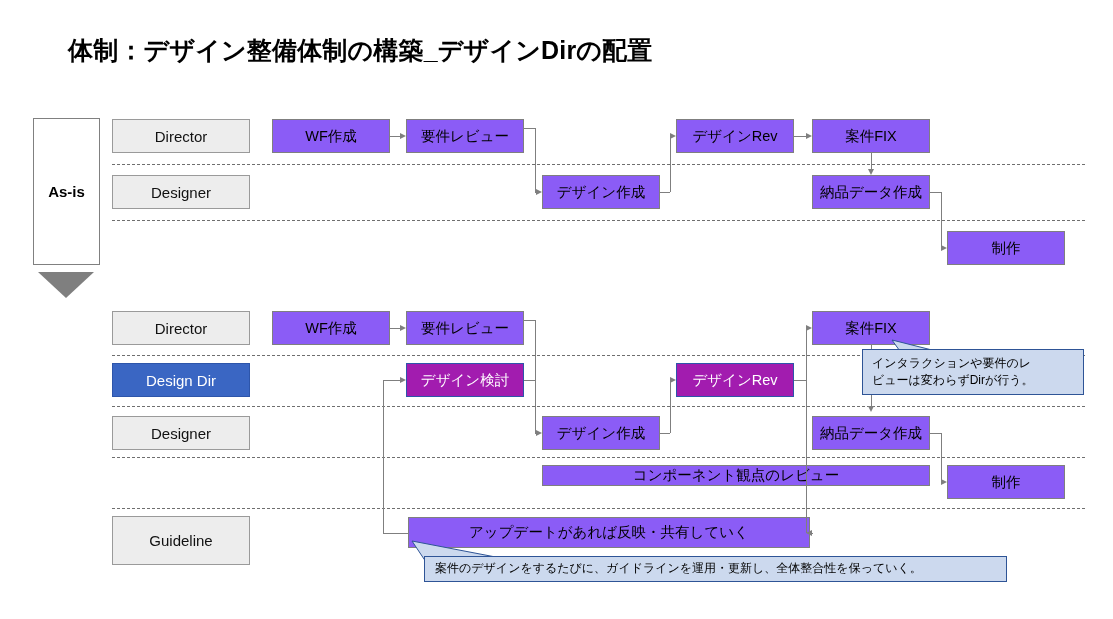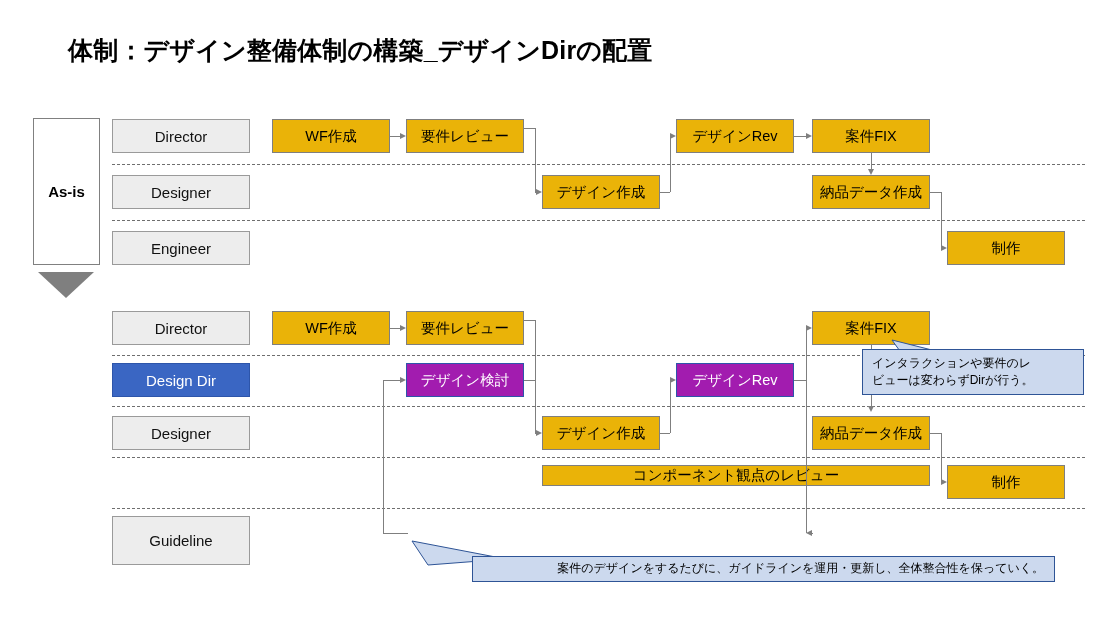--- a/index.html
+++ b/index.html
@@ -62,21 +62,21 @@
   }
   .role-box.accent {
     background: #3a66c3;
     border-color: #2d55aa;
     color: #ffffff;
   }
 
   
   .step {
     border: 1px solid #7f7f7f;
-    background: #eab308;
+    background: #8b5cf6;
     display: flex;
     align-items: center;
     justify-content: center;
     font-size: 14.5px;
     color: #000;
     white-space: nowrap;
   }
   .step.accent {
     background: #a21caf;
     border-color: #2d55aa;
@@ -119,24 +119,23 @@
     background: #ccd9ee;
     font-size: 12px;
     color: #000;
     line-height: 1.45;
     padding: 5px 9px;
     box-sizing: border-box;
   }
   .callout.single {
     display: flex;
     align-items: center;
-    justify-content: flex-end;
+    justify-content: flex-start;
     white-space: nowrap;
     padding: 2px 10px;
-    margin-left: 48px;
   }
   .callout-tail { overflow: visible; }
 </style>
 </head>
 <body>
 
 <div id="canvas">
 
   <div class="abs title">体制：デザイン整備体制の構築_デザインDirの配置</div>
 
@@ -145,23 +144,20 @@
   </div>
 
   <div class="abs down-arrow" style="left:38px; top:272px;"></div>
 
   <div class="abs role-box" style="left:112px; top:119px; width:138px; height:34px;">
     <span>Director</span>
   </div>
   <div class="abs role-box" style="left:112px; top:175px; width:138px; height:34px;">
     <span>Designer</span>
   </div>
-  <div class="abs role-box" style="left:112px; top:231px; width:138px; height:34px;">
-    <span>Engineer</span>
-  </div>
 
   <div class="abs lane-divider" style="left:112px; top:164px; width:973px;"></div>
   <div class="abs lane-divider" style="left:112px; top:220px; width:973px;"></div>
 
   <div class="abs step" style="left:272px; top:119px; width:118px; height:34px;">
     <span>WF作成</span>
   </div>
   <div class="abs step" style="left:406px; top:119px; width:118px; height:34px;">
     <span>要件レビュー</span>
   </div>
@@ -250,20 +246,23 @@
     <span>納品データ作成</span>
   </div>
 
   <div class="abs step" style="left:542px; top:465px; width:388px; height:21px;">
     <span>コンポーネント観点のレビュー</span>
   </div>
   <div class="abs step" style="left:947px; top:465px; width:118px; height:34px;">
     <span>制作</span>
   </div>
 
+  <div class="abs step" style="left:408px; top:517px; width:402px; height:31px;">
+    <span>アップデートがあれば反映・共有していく</span>
+  </div>
 
   <div class="abs line-h" style="left:390px; top:328px; width:10px;"></div>
   <div class="abs arrow-r" style="left:400px; top:324.5px;"></div>
 
   <div class="abs line-h" style="left:524px; top:320px; width:11px;"></div>
   <div class="abs line-v" style="left:535px; top:320px; height:60px;"></div>
   <div class="abs line-h" style="left:524px; top:380px; width:11px;"></div>
 
   <div class="abs line-v" style="left:535px; top:380px; height:53px;"></div>
   <div class="abs line-h" style="left:535px; top:433px; width:1px;"></div>

